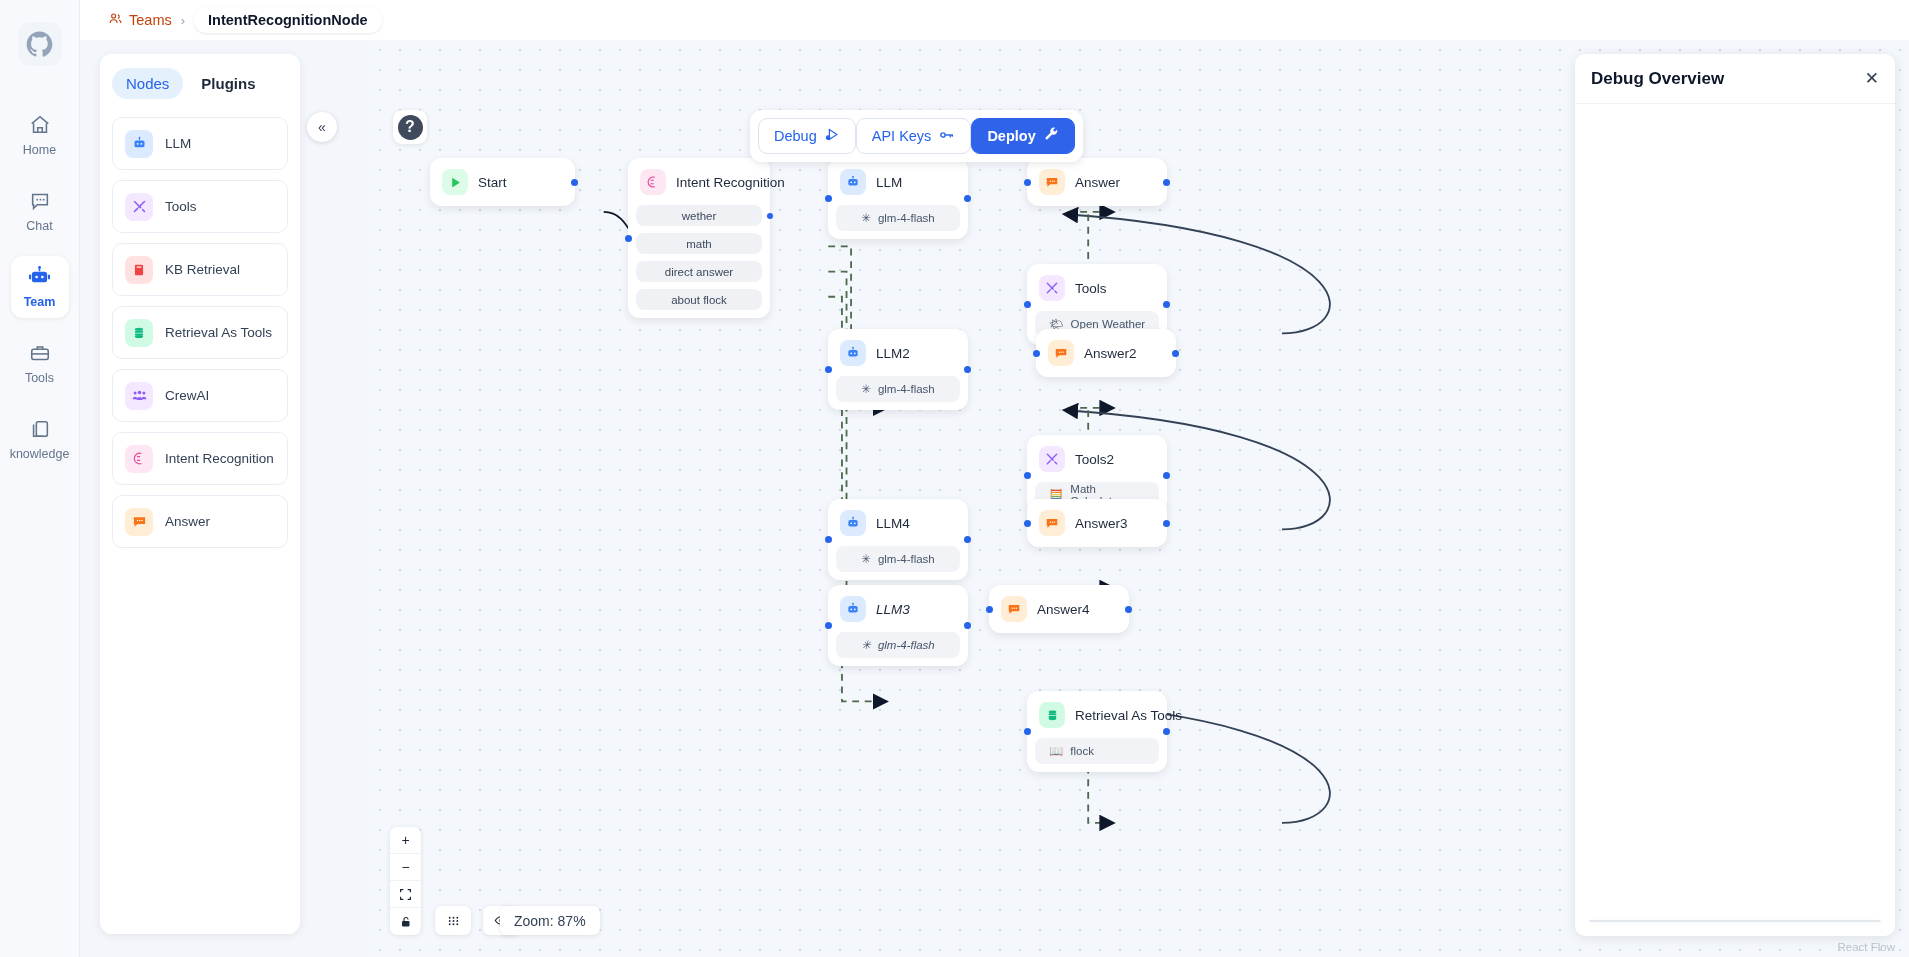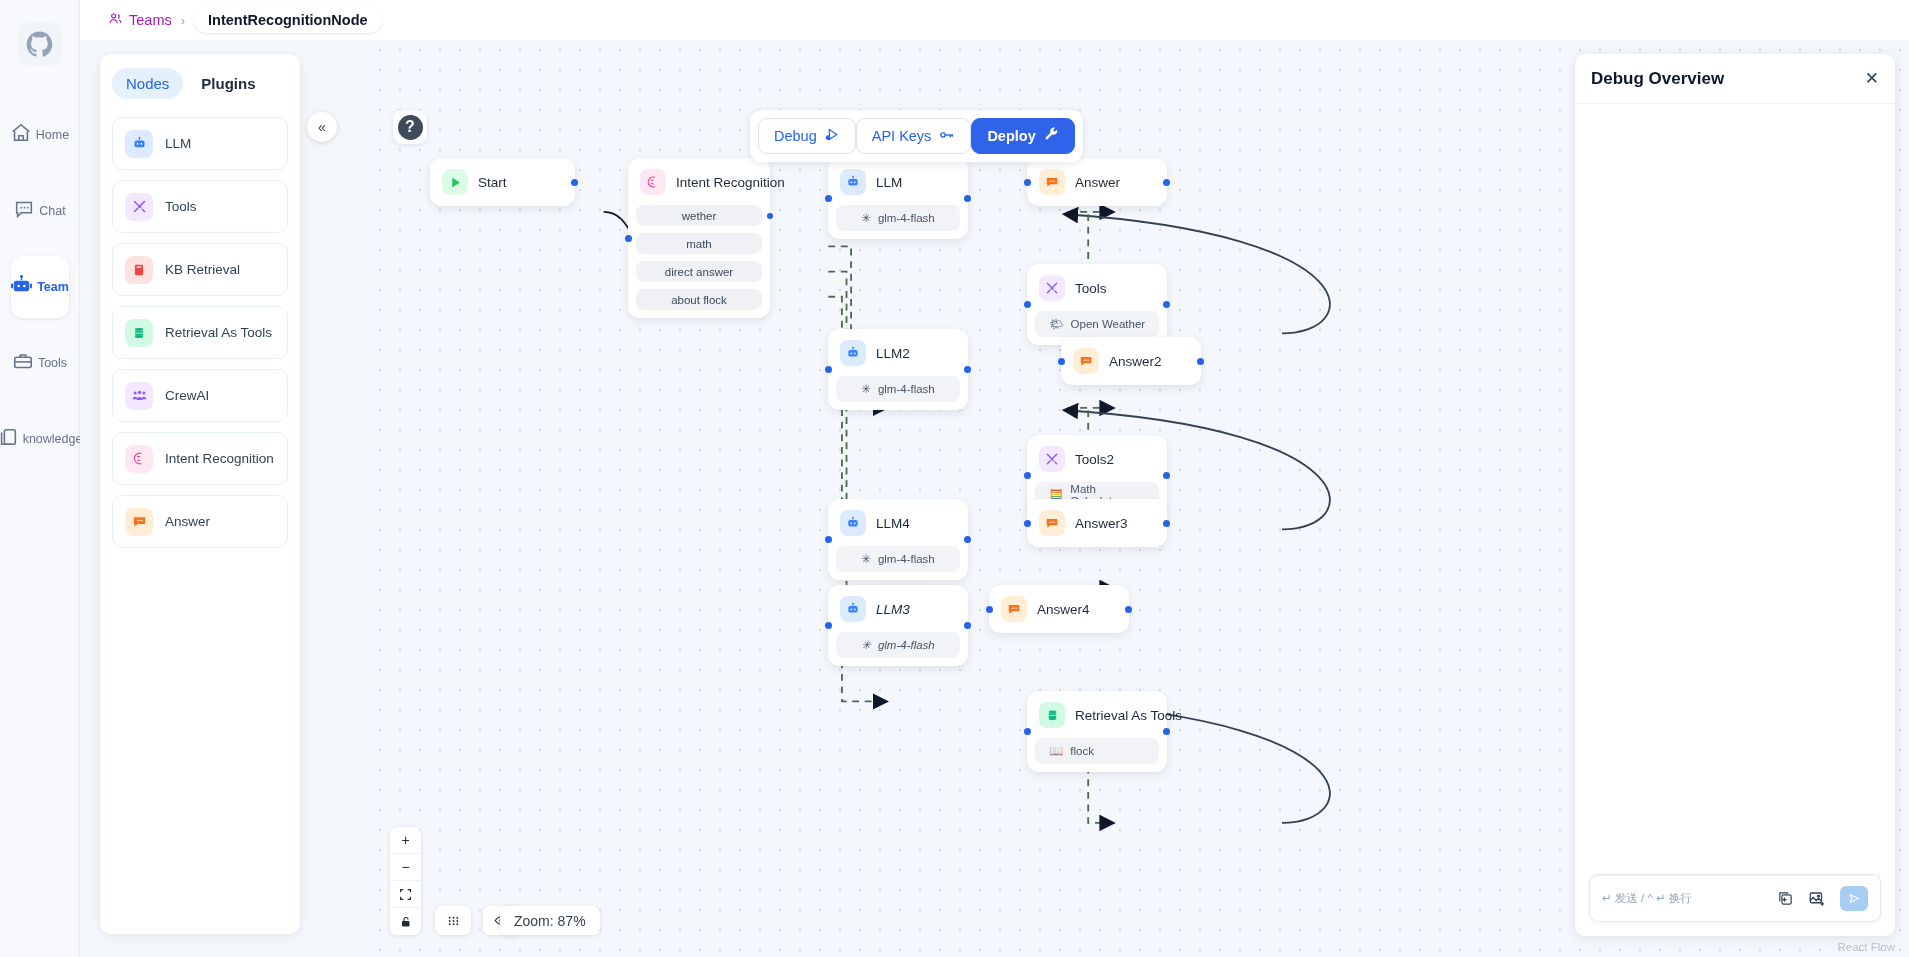--- a/index.html
+++ b/index.html
@@ -20,36 +20,36 @@
     display: flex; flex-direction: column; align-items: center;
     padding-top: 22px; flex: 0 0 80px;
   }
   .rail-logo {
     width: 44px; height: 44px; border-radius: 12px;
     background: #f1f4f8; display: flex; align-items: center; justify-content: center;
     margin-bottom: 38px;
   }
   .rail-item {
     width: 58px; height: 62px; border-radius: 12px;
-    display: flex; flex-direction: row; align-items: center; justify-content: center;
+    display: flex; flex-direction: column; align-items: center; justify-content: center;
     gap: 4px; margin-bottom: 14px; cursor: pointer; color: #64748b;
   }
   .rail-item.active { background: #ffffff; color: #2563eb; box-shadow: 0 1px 4px rgba(15,23,42,.08); }
   .rail-item .ri-label { font-size: 12.5px; line-height: 1; }
   .rail-item.active .ri-label { font-weight: bold; }
 
   
   .main { flex: 1; display: flex; flex-direction: column; min-width: 0; }
 
   
   .topbar {
     height: 40px; background: #ffffff; display: flex; align-items: center;
     padding-left: 28px; gap: 9px; flex: 0 0 40px;
   }
-  .crumb-link { display: flex; align-items: center; gap: 6px; color: #a21caf; font-size: 14.5px; cursor: pointer; }
+  .crumb-link { display: flex; align-items: center; gap: 6px; color: #c2410c; font-size: 14.5px; cursor: pointer; }
   .crumb-sep { color: #94a3b8; font-size: 13px; }
   .crumb-chip {
     background: #ffffff; border-radius: 16px; padding: 5px 14px;
     font-size: 14.5px; font-weight: bold; color: #0f172a;
     box-shadow: 0 1px 3px rgba(15,23,42,.10);
   }
 
   
   .body-area { flex: 1; position: relative; background: #f3f6fa; display: flex; min-height: 0; }
 
@@ -520,21 +520,21 @@
               <span class="node-title">LLM2</span>
             </div>
             <div class="node-sub">
               <span>✳</span>
               <span>glm-4-flash</span>
             </div>
             <span class="port l"></span>
             <span class="port r"></span>
           </div>
 
-          <div class="node" style="left:691px;top:289px;width:140px;margin-top:8px;">
+          <div class="node" style="left:666px;top:289px;width:140px;">
             <div class="node-head">
               <span class="node-ico" style="background:#ffedd5">
                 <svg width="14" height="14" viewBox="0 0 24 24" fill="#f97316">
                     <path d="M3 5h18v11H9l-5 4v-4H3z"></path>
                     <circle cx="9" cy="10.5" r="1.2" fill="#fff"></circle>
                     <circle cx="12.5" cy="10.5" r="1.2" fill="#fff"></circle>
                     <circle cx="16" cy="10.5" r="1.2" fill="#fff"></circle>
                   </svg>
               </span>
               <span class="node-title">Answer2</span>
@@ -732,44 +732,19 @@
       </div>
 
       <div class="debug-panel">
         <div class="dp-head">
           <span class="dp-title">Debug Overview</span>
           <span class="dp-close">✕</span>
         </div>
         <div class="dp-body"></div>
         <div class="dp-compose">
           <div class="compose-box">
-            <div class="compose-bar">
-              <span class="compose-hint">↵ 发送 / ^ ↵ 换行</span>
-              <span class="compose-tools">
-                <span class="icon-sq">
-                  <svg width="17" height="17" viewBox="0 0 24 24" fill="none" stroke="#334155" stroke-width="1.7">
-                      <rect x="7" y="7" width="13" height="13" rx="2"></rect>
-                      <path d="M4 16V4h12"></path>
-                      <path d="M13.5 13.5h-6M10.5 10.5v6" stroke-width="1.6"></path>
-                    </svg>
-                </span>
-                <span class="icon-sq">
-                  <svg width="18" height="18" viewBox="0 0 24 24" fill="none" stroke="#334155" stroke-width="1.7">
-                      <rect x="3" y="4" width="15" height="13" rx="2"></rect>
-                      <path d="M3 14l4-4 4 4 3-3 4 4"></path>
-                      <circle cx="14" cy="8" r="1.3" fill="#334155"></circle>
-                      <path d="M19 16v5M16.5 18.5h5"></path>
-                    </svg>
-                </span>
-                <span class="send-btn">
-                  <svg width="13" height="13" viewBox="0 0 24 24" fill="none" stroke="#ffffff" stroke-width="1.9">
-                      <path d="M4 5l16 7-16 7 3-7z"></path>
-                    </svg>
-                </span>
-              </span>
-            </div>
           </div>
         </div>
       </div>
 
     </div>
   </div>
 </div>
 
 </body></html>

